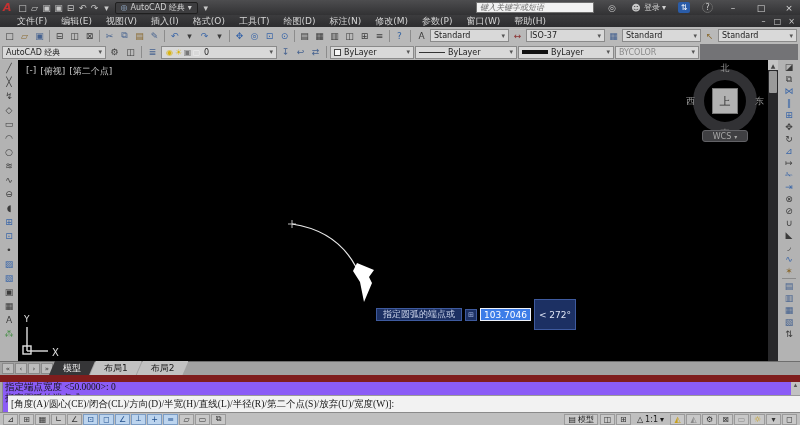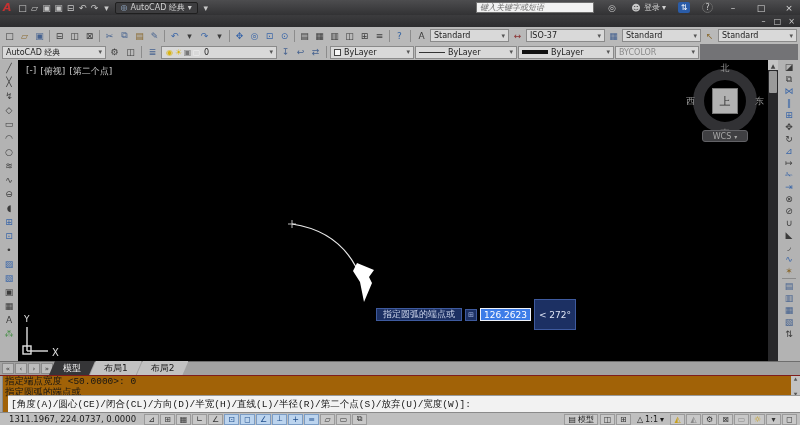--- a/index.html
+++ b/index.html
@@ -73,21 +73,21 @@
 .dyn .val{background:#3d7de8;border:1px solid #eef2fa;color:#fff;font-size:9px;padding:0 3px;height:13px;display:flex;align-items:center}
 .dyn .ang{background:#1c3063;border:1px solid #3e5a9e;color:#dfe5f5;font-size:9px;padding:0 4px;height:31px;display:flex;align-items:center;white-space:nowrap}
 
 
 .tabbar{height:14px;background:#a2a2a2;border-top:1px solid #6e6e6e;display:flex;align-items:flex-end;flex:0 0 auto;padding-left:2px}
 .tabnav{width:12px;height:11px;background:#bdbdbd;border:1px solid #8a8a8a;font-size:7px;color:#333;display:inline-flex;align-items:center;justify-content:center;margin-right:1px;margin-bottom:1px}
 .tab{height:14px;padding:1px 14px 0;font-size:9px;color:#1b1b1b;background:#c2c2c2;clip-path:polygon(6px 0,100% 0,calc(100% - 6px) 100%,0 100%);margin-left:-5px;display:inline-flex;align-items:center}
 .tab.active{background:#353537;color:#f0f0f0;z-index:2}
 
 
-.cmd{height:37px;background:#a16207;border-top:1px solid #7f1d1d;position:relative;flex:0 0 auto;font-family:Liberation Mono, monospace}
+.cmd{height:37px;background:#8b5cf6;border-top:7px solid #7f1d1d;position:relative;flex:0 0 auto;font-family:Liberation Serif, serif}
 .cmd-grip{position:absolute;left:0;top:0;width:3px;height:100%;background:#a8a8a8;border-right:1px solid #8a8a8a}
 .cmd-history{position:absolute;left:5px;top:0;right:10px;height:22px;overflow:hidden}
 .cline{font-size:9.5px;color:#151515;line-height:11px;white-space:pre}
 .cmd-scroll{position:absolute;right:0;top:0;width:9px;height:22px;background:#c2c2c2;display:flex;flex-direction:column;justify-content:space-between;align-items:center}
 .cmd-scroll span{font-size:6px;color:#555;line-height:7px}
 .cmd-input{position:absolute;left:8px;right:0;bottom:0;height:14px;background:#f2f2f2;border-top:1px solid #9a9a9a;display:flex;align-items:center;padding:8px 3px}
 .cmd-prompt{font-size:9.5px;color:#151515;white-space:pre;overflow:hidden}
 
 
 .statusbar{height:13px;background:#bfbfbf;border-top:1px solid #8a8a8a;display:flex;align-items:center;padding:0 3px;gap:2px;flex:0 0 auto;font-size:8px;color:#1a1a1a}
@@ -131,20 +131,34 @@
       </span>
       <span class="xchg">⇅</span>
       <span class="helpq">?</span>
       <span class="winbtn">–</span>
       <span class="winbtn">□</span>
       <span class="winbtn">×</span>
     </div>
   </div>
 
   <div class="menubar">
+    <span id="menu-items" style="display:flex">
+        <span class="menu-item">文件(F)</span>
+        <span class="menu-item">编辑(E)</span>
+        <span class="menu-item">视图(V)</span>
+        <span class="menu-item">插入(I)</span>
+        <span class="menu-item">格式(O)</span>
+        <span class="menu-item">工具(T)</span>
+        <span class="menu-item">绘图(D)</span>
+        <span class="menu-item">标注(N)</span>
+        <span class="menu-item">修改(M)</span>
+        <span class="menu-item">参数(P)</span>
+        <span class="menu-item">窗口(W)</span>
+        <span class="menu-item">帮助(H)</span>
+      </span>
     <span class="doc-controls">
       <span>–</span>
       <span>□</span>
       <span>×</span>
     </span>
   </div>
 
   <div class="tbrow tbrow1">
     <span id="std-icons" style="display:flex;align-items:center">
         <span class="tbtn">□</span>
@@ -307,21 +321,21 @@
         <span class="vc-e">东</span>
       </div>
       <div class="wcs-pill">
         <span>WCS</span>
         <span style="font-size:6px">▾</span>
       </div>
 
       <div class="dyn">
         <span class="lbl">指定圆弧的端点或</span>
         <span class="dbtn">⊞</span>
-        <span class="val">126.2623</span>
+        <span class="val">103.7046</span>
         <span class="ang">&lt; 272°</span>
       </div>
     </div>
 
     <div class="vscroll">
       <span class="scroll-btn">▲</span>
       <span class="scroll-thumb"></span>
     </div>
 
     <div class="sidebar right" id="mod-icons">
@@ -371,21 +385,20 @@
     <div class="cmd-scroll">
       <span>▲</span>
       <span>▼</span>
     </div>
     <div class="cmd-input">
       <span class="cmd-prompt">[角度(A)/圆心(CE)/闭合(CL)/方向(D)/半宽(H)/直线(L)/半径(R)/第二个点(S)/放弃(U)/宽度(W)]:</span>
     </div>
   </div>
 
   <div class="statusbar">
-    <span class="coords">1311.1967, 224.0737, 0.0000</span>
     <span id="status-toggles" style="display:flex;gap:1px">
         <span class="stgl">⊿</span>
         <span class="stgl">⊞</span>
         <span class="stgl">▦</span>
         <span class="stgl">∟</span>
         <span class="stgl">∠</span>
         <span class="stgl on">⊡</span>
         <span class="stgl on">◻</span>
         <span class="stgl on">∠</span>
         <span class="stgl on">⟂</span>

